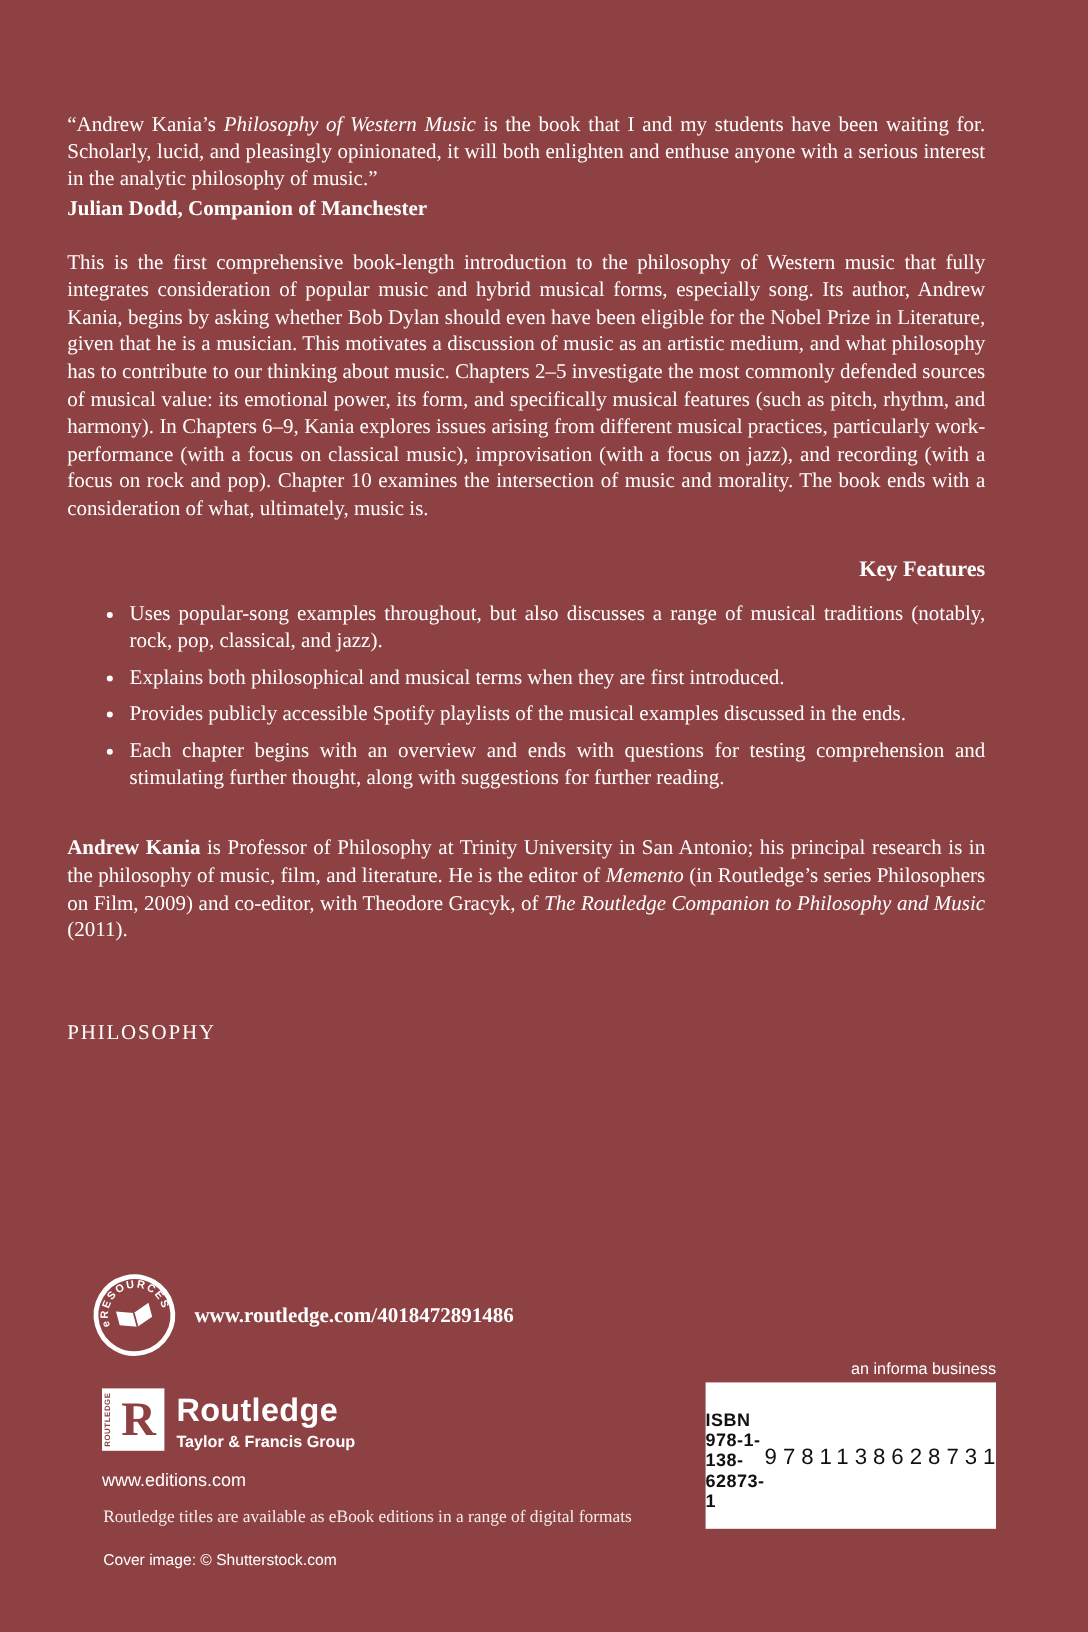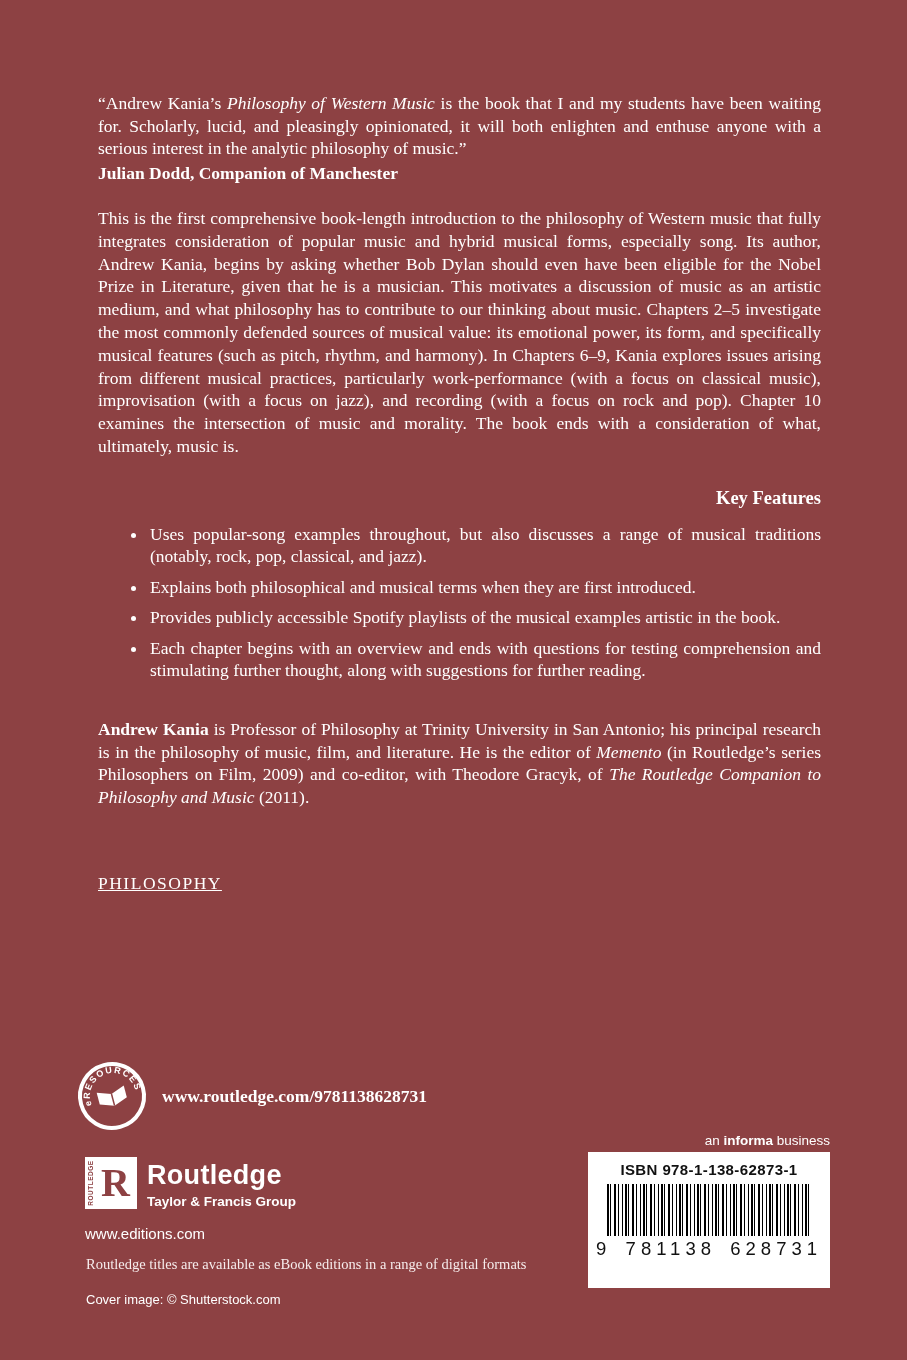--- a/index.html
+++ b/index.html
@@ -5,42 +5,42 @@
   html,body { margin:0; padding:0; background:#555; }
   .page {
     position:relative;
     width:907px; height:1360px;
     background:#8d4143;
     color:#ffffff;
     font-family:"Liberation Serif","DejaVu Serif",serif;
     overflow:hidden;
     margin:0 auto;
   }
-  .content { padding:92px 86px 0 98px; }
+  .content { padding:92px 86px 0 56px; }
   .quote { margin:0; font-size:17.5px; line-height:22.5px; text-align:justify; }
   .quote i { font-style:italic; }
   .attribution { margin:2px 0 0 0; font-weight:bold; font-size:17.5px; line-height:22.5px; }
   .description { margin:23px 0 0 0; font-size:17.5px; line-height:22.8px; text-align:justify; }
   .kf-heading { margin:30px 0 0 0; font-size:18.5px; font-weight:bold;text-align:right; }
   .kf-list { margin:14px 0 0 0; padding-left:50px; list-style:disc outside; }
   .kf-list li { font-size:17.5px; line-height:22.5px; margin-bottom:8px; text-align:justify; padding-left:2px; }
   .bio { margin:36px 0 0 0; font-size:17.5px; line-height:22.8px; text-align:justify; }
   .bio b { font-weight:bold; }
   .bio i { font-style:italic; }
-  .category { margin:64px 0 0 0; font-size:17.5px; letter-spacing:1.5px;text-decoration:underline; }
+  .category { margin:64px 0 0 0; font-size:17.5px; letter-spacing:1.5px; }
 
   .resources-row { position:absolute; left:74px; top:1058px; display:flex; align-items:center; }
   .badge { transform:rotate(-15deg); }
   .res-url { margin-left:12px; font-weight:bold; font-size:17.5px; }
 
   .informa { position:absolute; top:1133px; right:77px; font-family:"Liberation Sans","DejaVu Sans",sans-serif; font-size:13.5px; }
-  .informa b { font-weight:bold; }
+  .informa b { font-weight:normal; }
 
-  .isbn-box { position:absolute; left:588px; top:1152px; width:242px; height:136px; background:#ffffff; color:#111;
-              display:flex; flex-direction:column; align-items:center; }
+  .isbn-box { position:absolute; left:588px; top:1152px; width:242px; height:122px; background:#ffffff; color:#111;
+              display:flex; flex-direction:row; align-items:center; }
   .isbn-label { font-family:"Liberation Sans","DejaVu Sans",sans-serif; font-weight:bold; font-size:15px; margin-top:9px; letter-spacing:0.4px; }
   .bars { width:204px; height:52px; margin-top:6px;
           background:
             repeating-linear-gradient(90deg,
               #000 0 2px, #fff 2px 3px,
               #000 3px 4px, #fff 4px 7px,
               #000 7px 9px, #fff 9px 11px,
               #000 11px 12px, #fff 12px 15px,
               #000 15px 16px, #fff 16px 18px); }
   .digits { width:226px; display:flex; justify-content:space-between; margin-top:2px;
@@ -75,21 +75,21 @@
 
     <p class="quote"><span>“Andrew Kania’s </span><i>Philosophy of Western Music</i><span> is the book that I and my students have been waiting for. Scholarly, lucid, and pleasingly opinionated, it will both enlighten and enthuse anyone with a serious interest in the analytic philosophy of music.”</span></p>
     <p class="attribution">Julian Dodd, Companion of Manchester</p>
 
     <p class="description">This is the first comprehensive book-length introduction to the philosophy of Western music that fully integrates consideration of popular music and hybrid musical forms, especially song. Its author, Andrew Kania, begins by asking whether Bob Dylan should even have been eligible for the Nobel Prize in Literature, given that he is a musician. This motivates a discussion of music as an artistic medium, and what philosophy has to contribute to our thinking about music. Chapters 2–5 investigate the most commonly defended sources of musical value: its emotional power, its form, and specifically musical features (such as pitch, rhythm, and harmony). In Chapters 6–9, Kania explores issues arising from different musical practices, particularly work-performance (with a focus on classical music), improvisation (with a focus on jazz), and recording (with a focus on rock and pop). Chapter 10 examines the intersection of music and morality. The book ends with a consideration of what, ultimately, music is.</p>
 
     <h2 class="kf-heading">Key Features</h2>
     <ul class="kf-list">
       <li>Uses popular-song examples throughout, but also discusses a range of musical traditions (notably, rock, pop, classical, and jazz).</li>
       <li>Explains both philosophical and musical terms when they are first introduced.</li>
-      <li>Provides publicly accessible Spotify playlists of the musical examples artistic in the book.</li>
+      <li>Provides publicly accessible Spotify playlists of the musical examples discussed in the ends.</li>
       <li>Each chapter begins with an overview and ends with questions for testing comprehension and stimulating further thought, along with suggestions for further reading.</li>
     </ul>
 
     <p class="bio"><b>Andrew Kania</b><span> is Professor of Philosophy at Trinity University in San Antonio; his principal research is in the philosophy of music, film, and literature. He is the editor of </span><i>Memento</i><span> (in Routledge’s series Philosophers on Film, 2009) and co-editor, with Theodore Gracyk, of </span><i>The Routledge Companion to Philosophy and Music</i><span> (2011).</span></p>
 
     <p class="category">PHILOSOPHY</p>
   </div>
 
   <div class="resources-row">
     <svg class="badge" width="76" height="76" viewBox="0 0 76 76">
@@ -99,21 +99,21 @@
       </defs>
       <text font-size="9" fill="#ffffff" font-family="Liberation Sans, sans-serif" font-weight="bold" letter-spacing="1.5">
         <textPath href="#arc" startOffset="4%">eRESOURCES</textPath>
       </text>
       <g>
         <path d="M38 36 L24 31 L24 43 L38 48 Z" fill="#ffffff"></path>
         <path d="M38 36 L52 31 L52 43 L38 48 Z" fill="#ffffff"></path>
         <path d="M38 36 L38 48" stroke="#8d4143" stroke-width="1.5"></path>
       </g>
     </svg>
-    <span class="res-url">www.routledge.com/9781138628731</span>
+    <span class="res-url">www.routledge.com/4018472891486</span>
   </div>
 
   <div class="informa"><span>an </span><b>informa</b><span> business</span></div>
 
   <div class="isbn-box">
     <div class="isbn-label">ISBN 978-1-138-62873-1</div>
     <div class="bars"></div>
     <div class="digits">
       <span>9</span>
       <span>781138</span>

